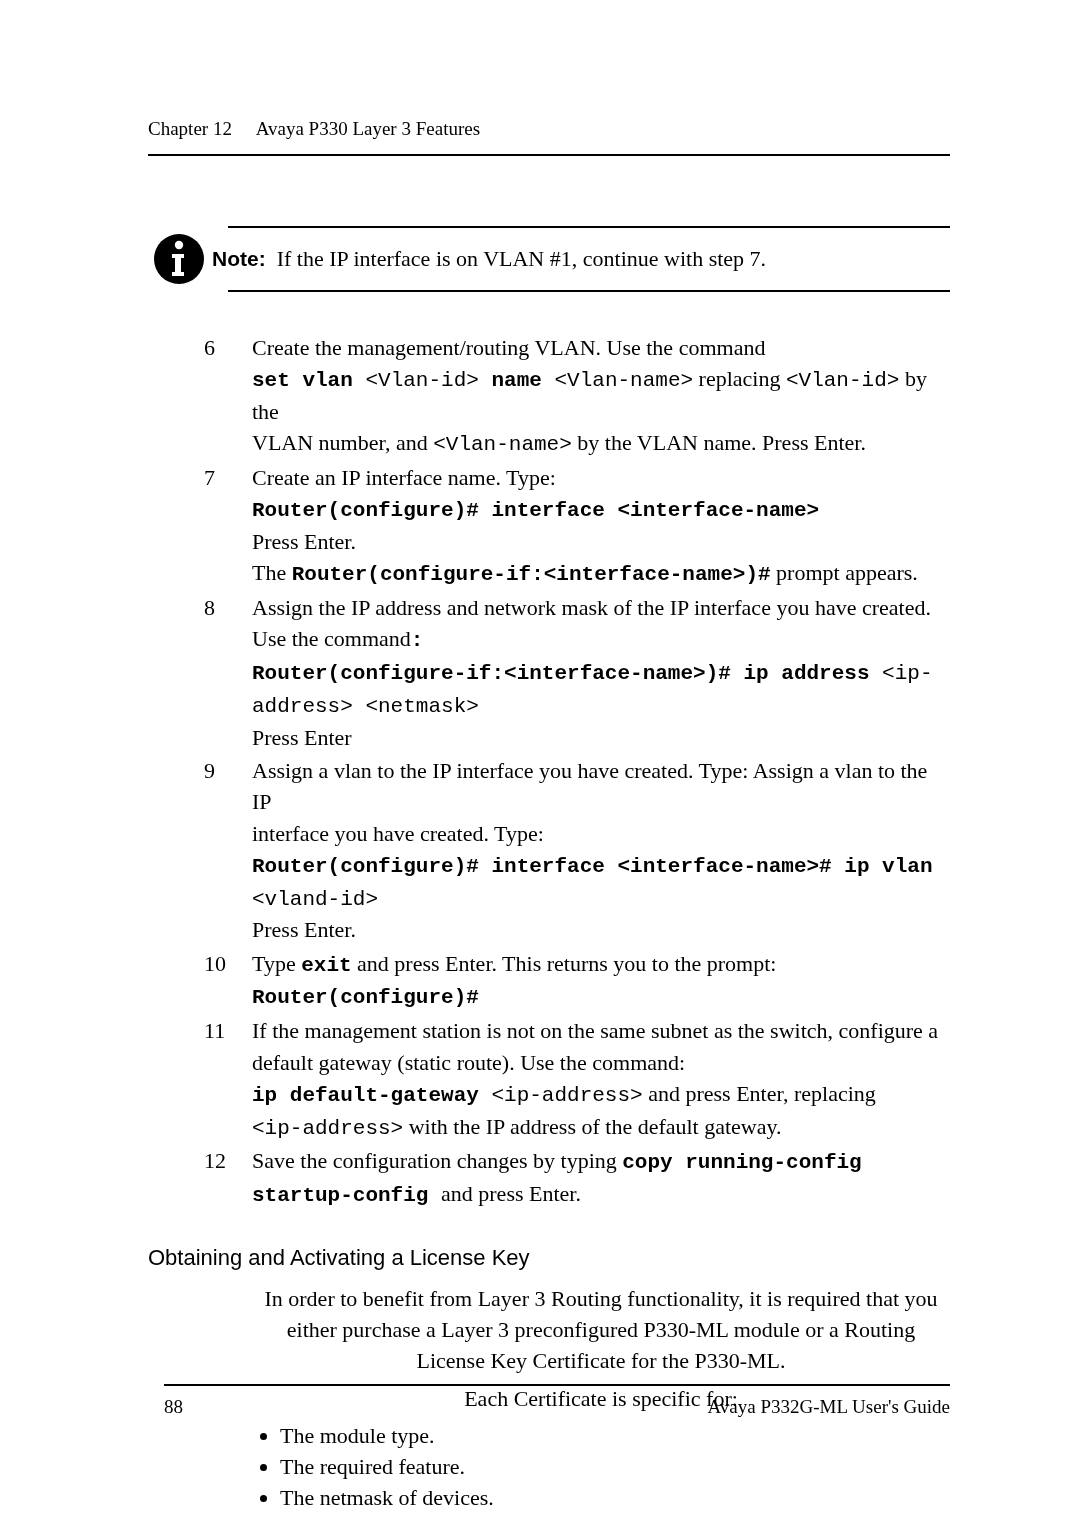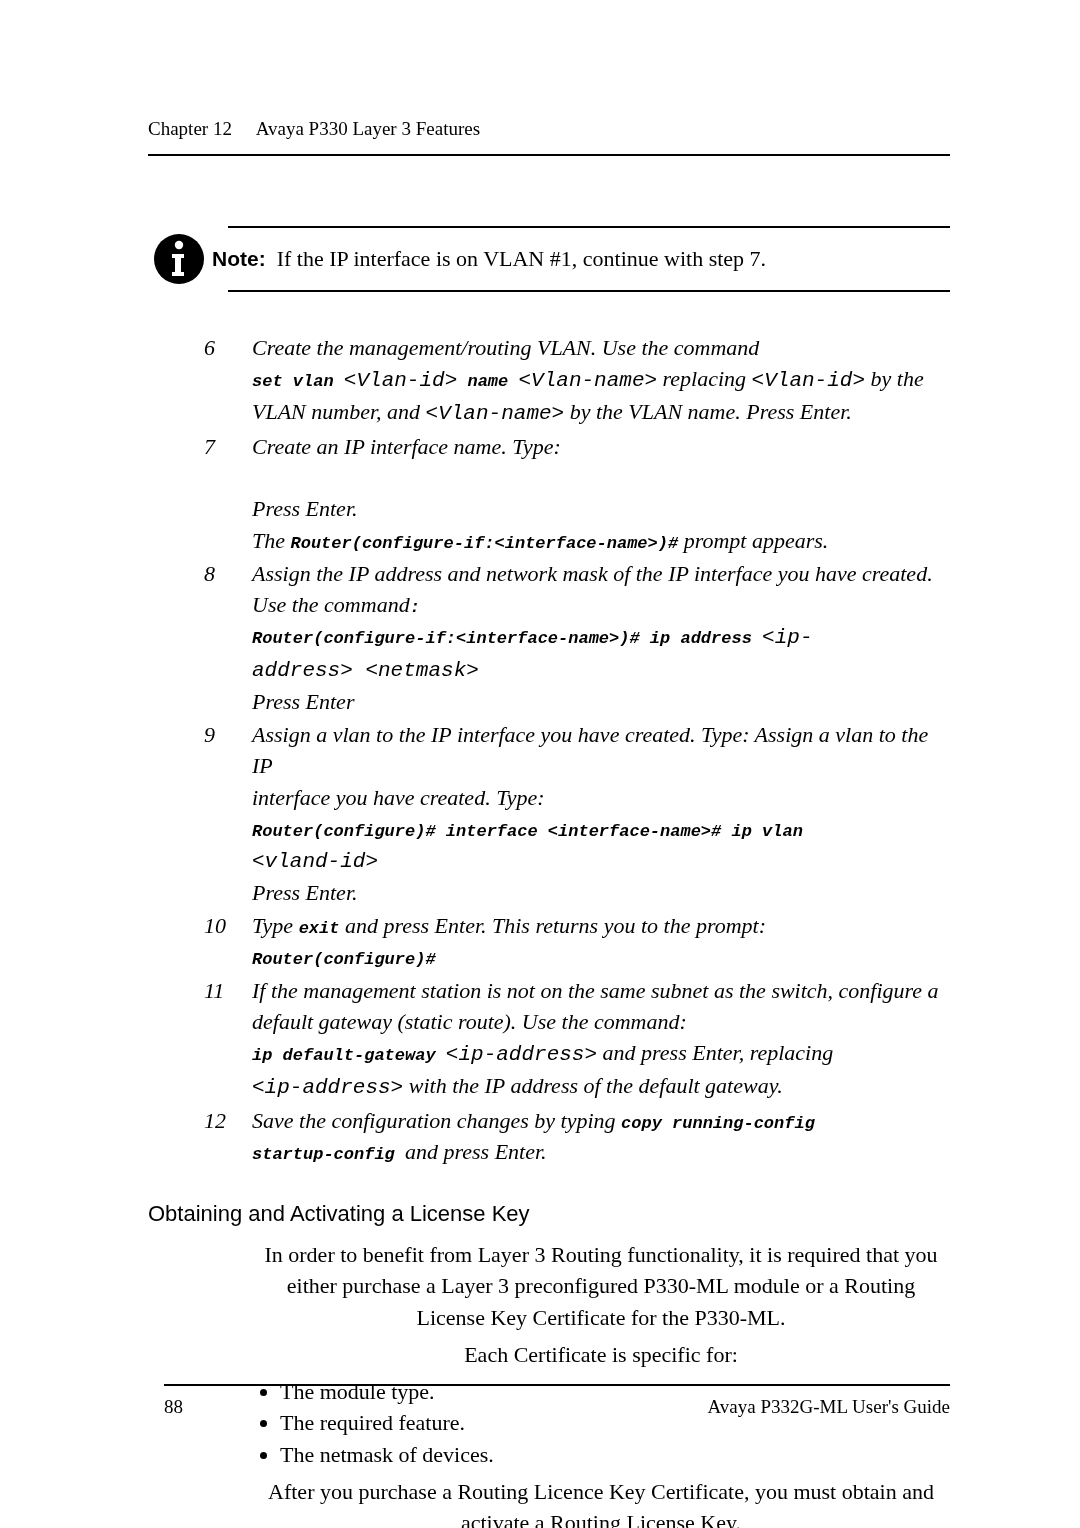--- a/index.html
+++ b/index.html
@@ -56,21 +56,20 @@
   }
   .note-text b {
     font-family: Arial, Helvetica, sans-serif;
     font-weight: 700;
     font-size: 21px;
   }
   .steps {
     margin: 40px 0 0 56px;
     font-size: 22px;
     line-height: 1.42;
-    font-style: italic;
   }
   .steps ol {
     list-style: none;
     margin: 0;
     padding: 0;
     counter-reset: step 5;
   }
   .steps li {
     counter-increment: step;
     position: relative;
@@ -85,21 +84,21 @@
     width: 36px;
     text-align: left;
   }
   .mono {
     font-family: "Courier New", Courier, monospace;
     font-size: 21px;
   }
   .mono-bold {
     font-family: "Courier New", Courier, monospace;
     font-weight: 700;
-    font-size: 17px;
+    font-size: 21px;
   }
   .section-head {
     font-family: Arial, Helvetica, sans-serif;
     font-weight: 400;
     font-size: 22px;
     margin: 34px 0 12px 0;
   }
   .body-block {
     margin-left: 104px;
     font-size: 22px;
@@ -163,21 +162,21 @@
 
   <div class="steps">
     <ol>
       <li>
         <span>Create the management/routing VLAN. Use the command</span><br>
         <span class="mono-bold">set vlan </span><span class="mono">&lt;Vlan-id&gt;</span><span class="mono-bold"> name </span><span class="mono">&lt;Vlan-name&gt;</span><span> replacing </span><span class="mono">&lt;Vlan-id&gt;</span><span> by the</span><br>
         <span>VLAN number, and </span><span class="mono">&lt;Vlan-name&gt;</span><span>  by the VLAN name. Press Enter.</span>
       </li>
       <li>
         <span>Create an IP interface name. Type:</span><br>
-        <br>
+        <span class="mono-bold">Router(configure)# interface &lt;interface-name&gt;</span><br>
         <span>Press Enter.</span><br>
         <span>The </span><span class="mono-bold">Router(configure-if:&lt;interface-name&gt;)#</span><span> prompt appears.</span>
       </li>
       <li>
         <span>Assign the IP address and network mask of the IP interface you have created.</span><br>
         <span>Use the command</span><span class="mono-bold">:</span><br>
         <span class="mono-bold">Router(configure-if:&lt;interface-name&gt;)# ip address </span><span class="mono">&lt;ip-</span><br>
         <span class="mono">address&gt; &lt;netmask&gt;</span><br>
         <span>Press Enter</span>
       </li>

